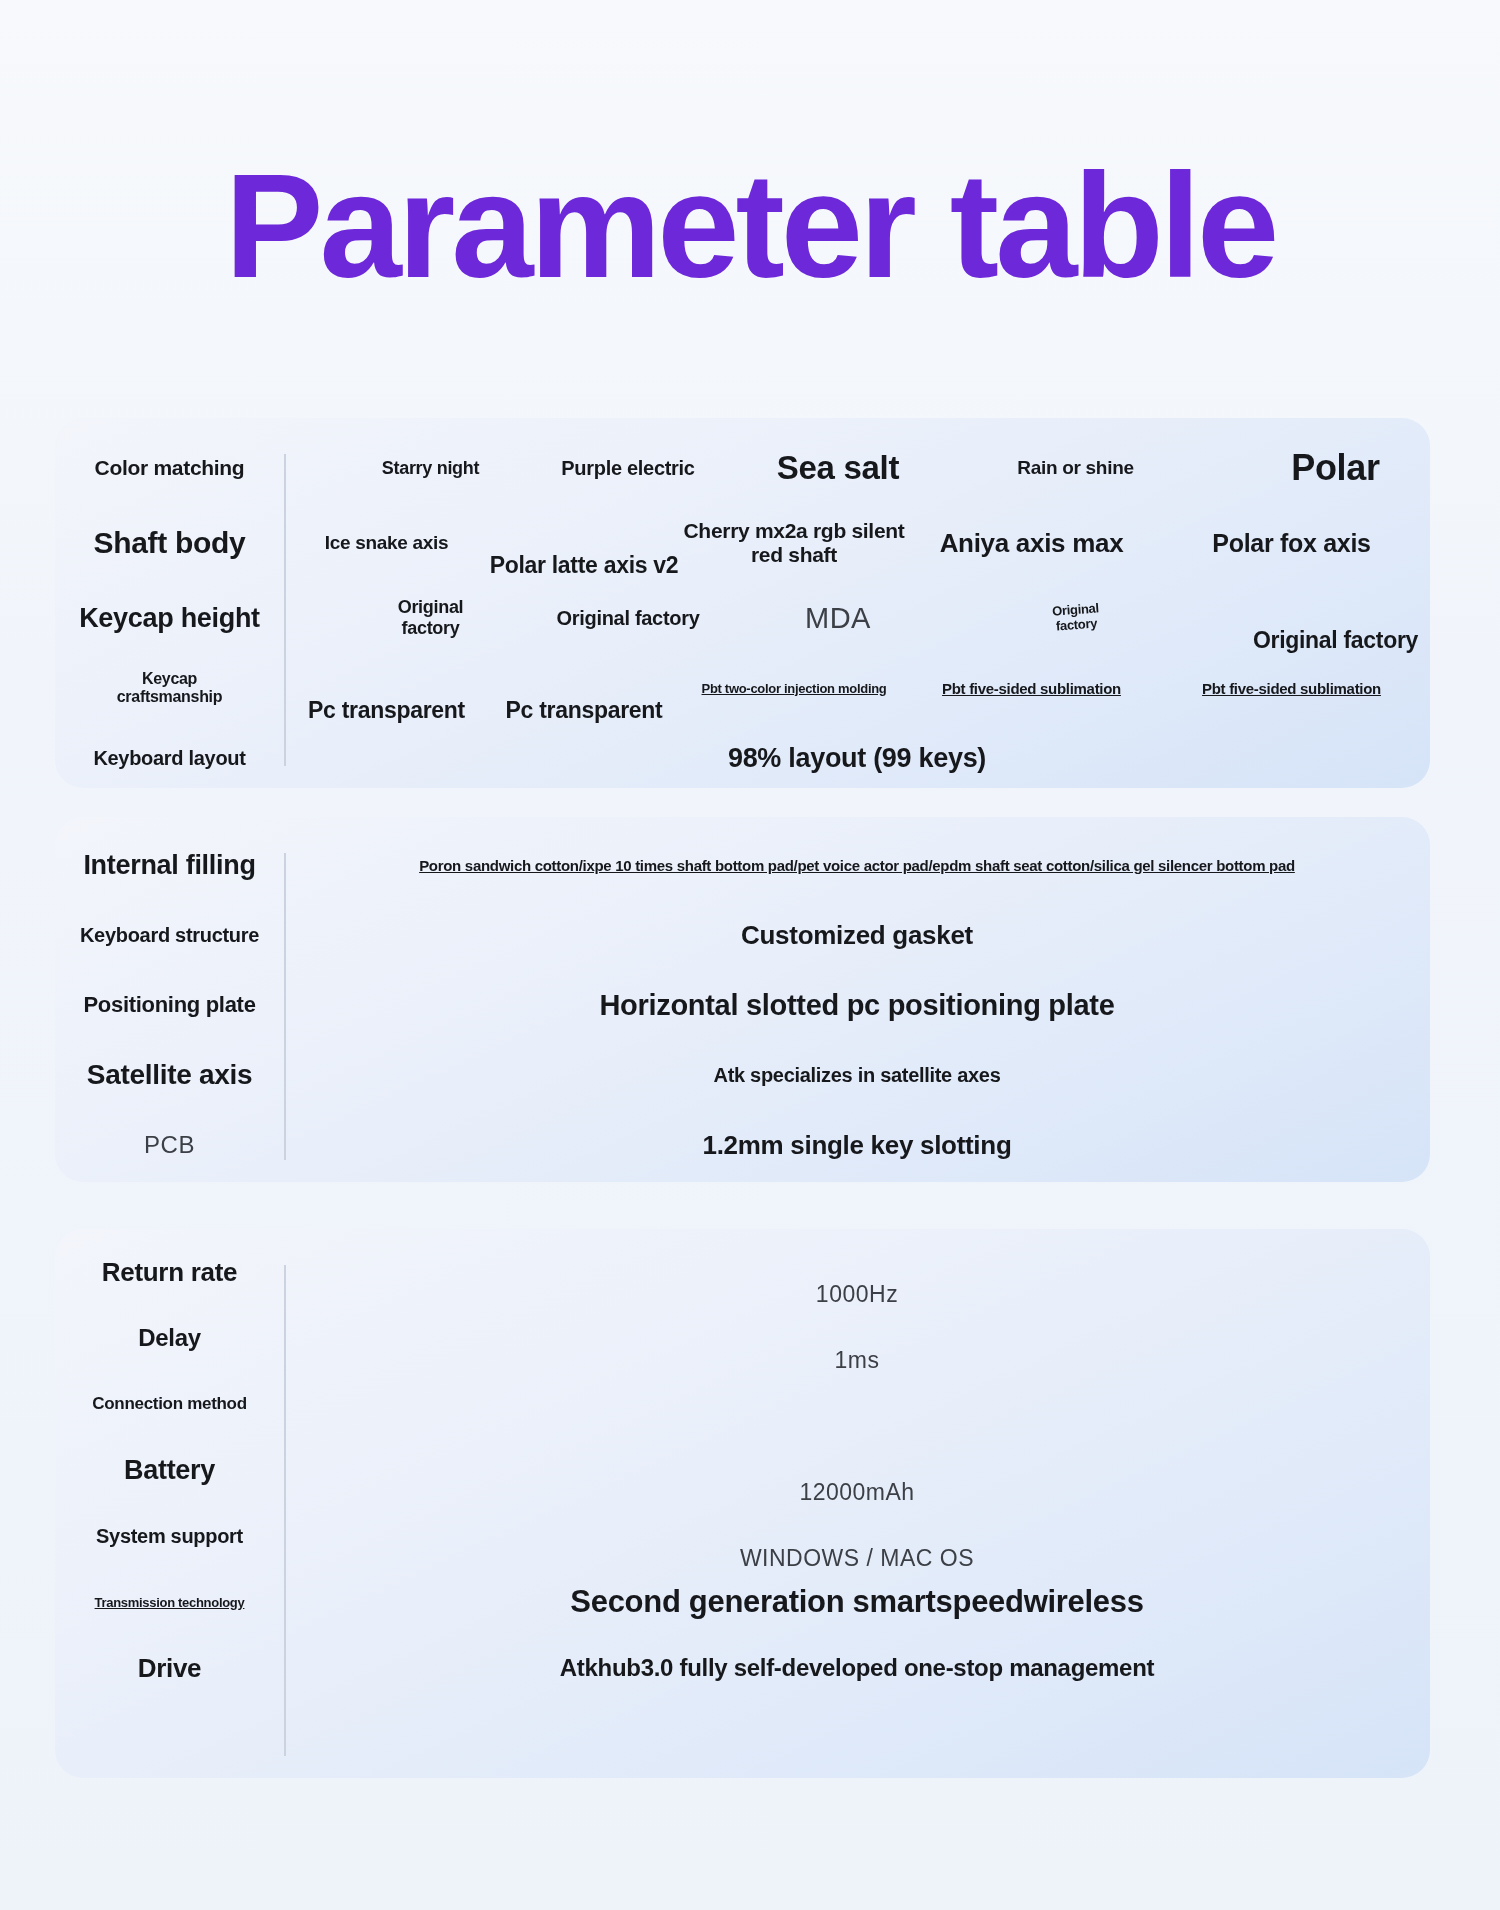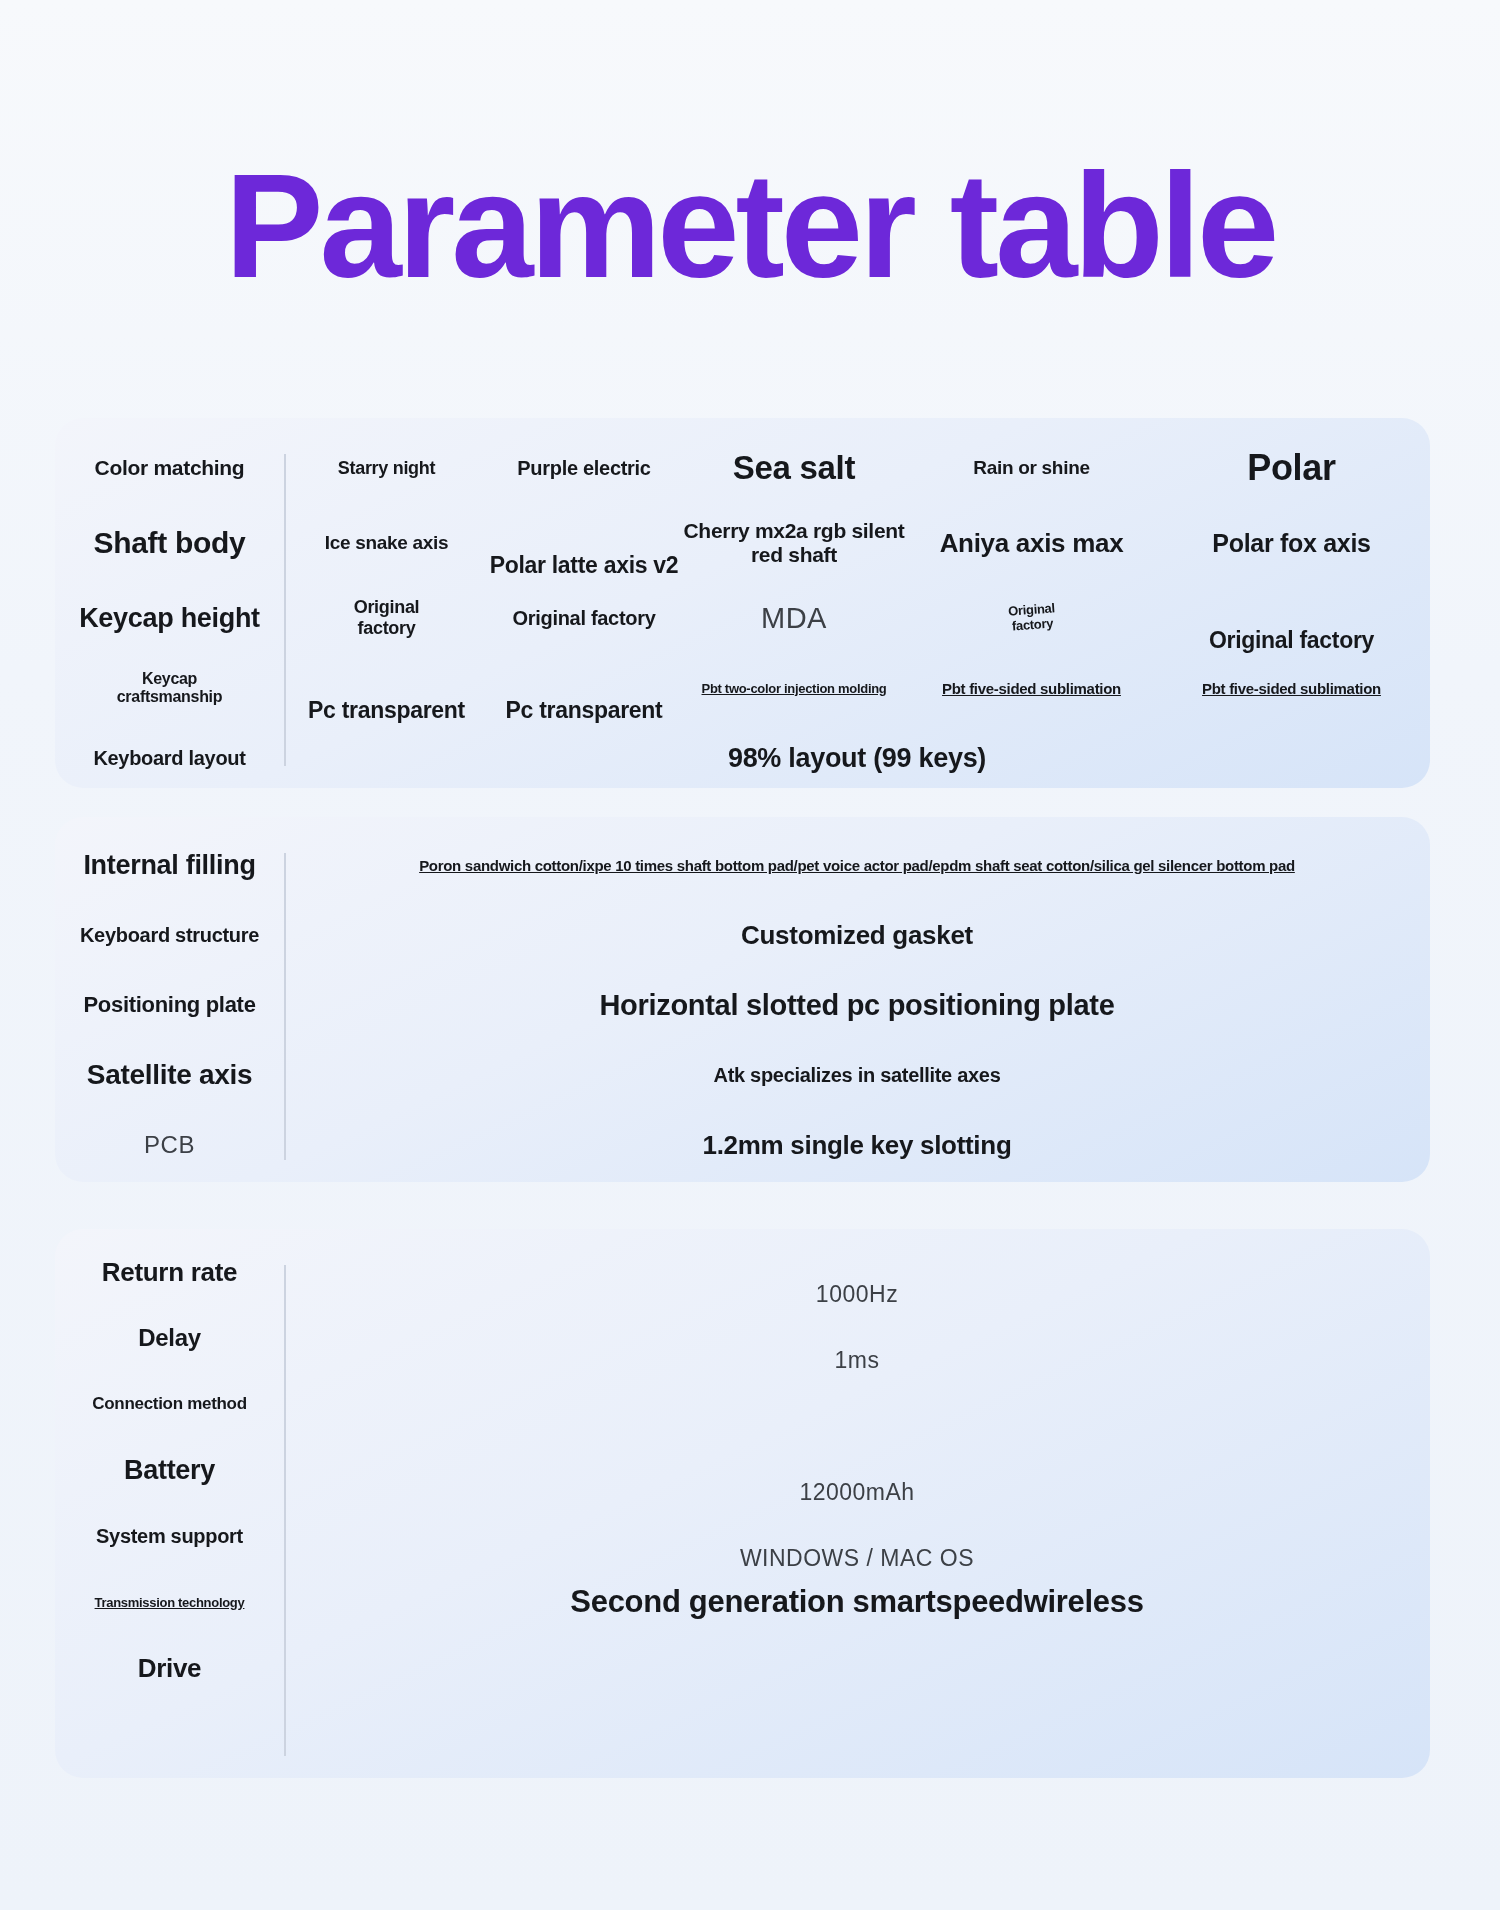--- a/index.html
+++ b/index.html
@@ -52,21 +52,21 @@
   .cell {
     display:flex; align-items:center; justify-content:center;
     text-align:center; font-weight:bold; letter-spacing:-0.3px;
   }
   
   .c1 { flex:0 0 205px; } .c2 { flex:0 0 190px; } .c3 { flex:0 0 230px; }
   .c4 { flex:0 0 245px; } .c5 { flex:0 0 275px; }
 
   
   .fs13{font-size:13px;} .fs15{font-size:15px;} .fs16{font-size:16px;}
-  .fs17{font-size:17px;} .fs18{font-size:18px;} .fs19{font-size:19px;}
+  .fs17{font-size:17px;} .fs18{font-size:18px;margin-left:44px;} .fs19{font-size:19px;}
   .fs20{font-size:20px;} .fs21{font-size:21px;} .fs22{font-size:22px;}
   .fs23{font-size:23px;margin-top:44px;} .fs24{font-size:24px;} .fs25{font-size:25px;}
   .fs26{font-size:26px;} .fs27{font-size:27px;} .fs28{font-size:28px;}
   .fs29{font-size:29px;} .fs30{font-size:30px;} .fs31{font-size:31px;}
   .fs33{font-size:33px;} .fs36{font-size:36px;}
 
   .light { font-weight:400; color:#3c4046; letter-spacing:0.5px; }
   .nowrap { white-space:nowrap;text-decoration:underline; }
   .w95  > span { display:inline-block; max-width:95px;  }
   .w70  > span { display:inline-block; max-width:70px;  }
@@ -178,16 +178,17 @@
     <div class="row">
       <div class="lbl fs20">System support</div>
       <div class="val fs23 light">WINDOWS / MAC OS</div>
     </div>
     <div class="row">
       <div class="lbl fs13 nowrap">Transmission technology</div>
       <div class="val fs31">Second generation smartspeedwireless</div>
     </div>
     <div class="row">
       <div class="lbl fs26">Drive</div>
+      <div class="val fs24">Atkhub3.0 fully self-developed one-stop management</div>
     </div>
   </section>
 
 </div>
 
 </body></html>

